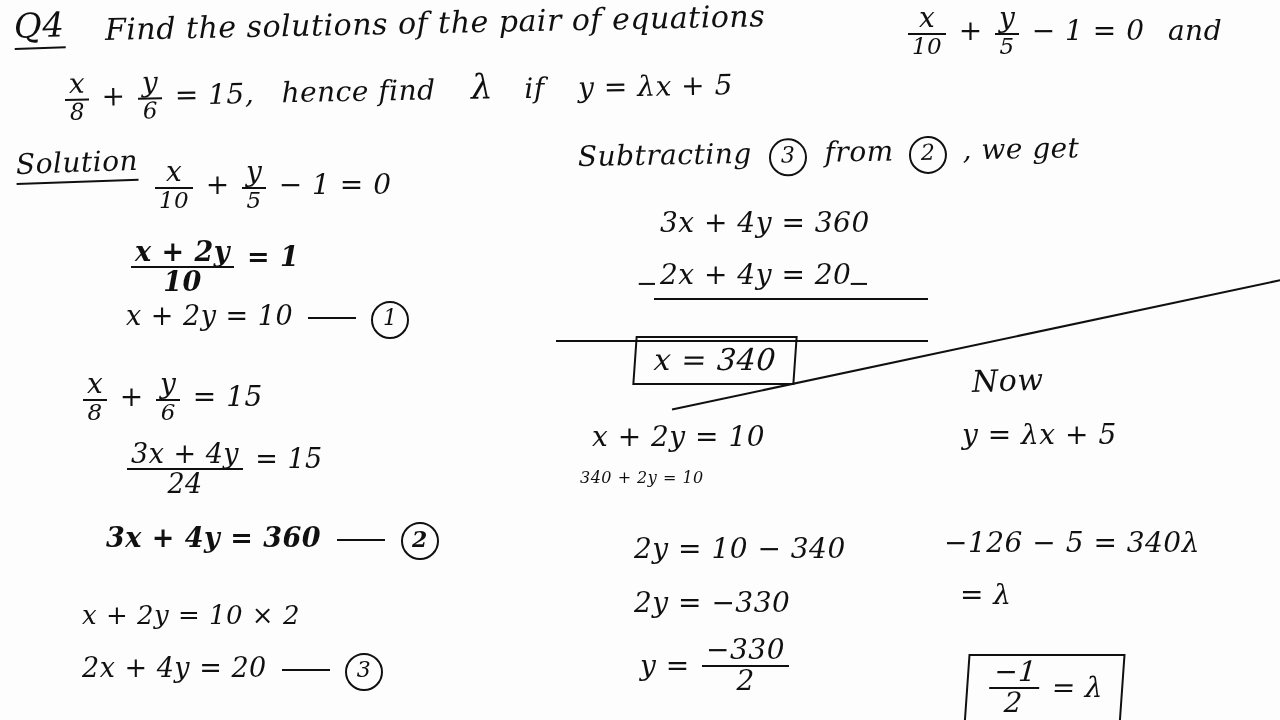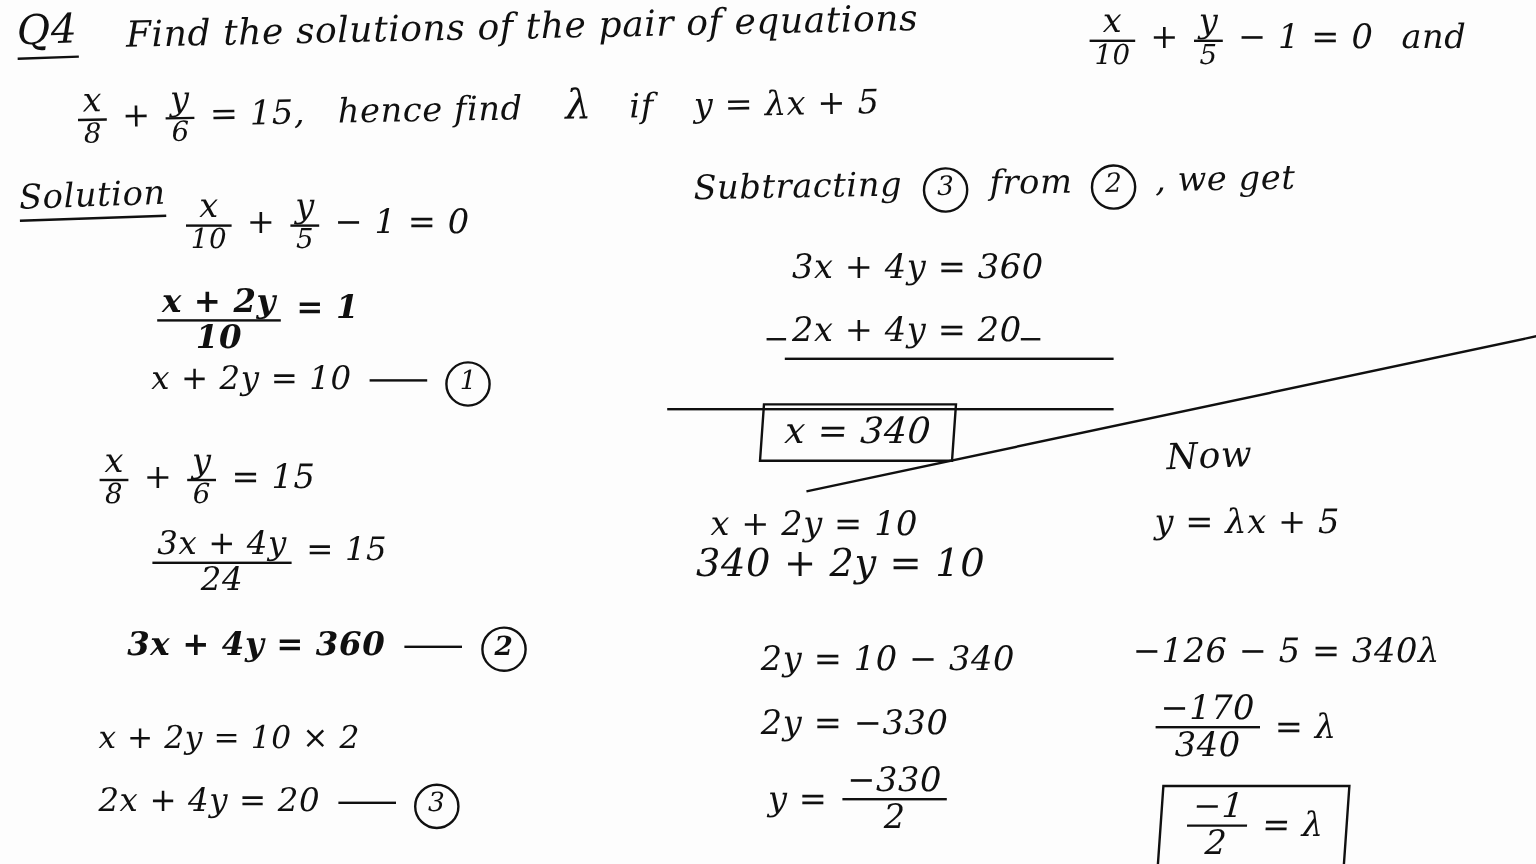--- a/index.html
+++ b/index.html
@@ -235,21 +235,21 @@
   <div class="longbar" style="left:556px; top:340px; width:372px;"></div>
 
   <div class="hw" style="left:634px; top:336px; font-size:30px;">
     <span class="boxed">x  = 340</span>
   </div>
 
   <div class="hw" style="left:592px; top:420px; font-size:28px;">
     <span>x + 2y = 10</span>
   </div>
 
-  <div class="hw" style="left:580px; top:450px; font-size:32px;text-align:center;">
+  <div class="hw" style="left:580px; top:468px; font-size:16px;text-align:center;">
     <span>340 + 2y = 10</span>
   </div>
 
   <div class="hw" style="left:634px; top:532px; font-size:28px;">
     <span>2y = 10 − 340</span>
   </div>
 
   <div class="hw" style="left:634px; top:586px; font-size:28px;text-align:center;">
     <span>2y = −330</span>
   </div>
@@ -269,24 +269,20 @@
   <div class="hw" style="left:962px; top:418px; font-size:28px;">
     <span>y = λx + 5</span>
   </div>
 
 
   <div class="hw" style="left:944px; top:526px; font-size:28px;">
     <span>−126 − 5 = 340λ</span>
   </div>
 
   <div class="hw" style="left:960px; top:578px; font-size:28px;">
-    <span class="frac">
-      <span class="num">−170</span>
-      <span class="den">340</span>
-    </span>
     <span>= λ</span>
   </div>
 
   <div class="hw" style="left:966px; top:654px; font-size:28px;">
     <span class="boxed">
       <span class="frac">
         <span class="num">−1</span>
         <span class="den">2</span>
       </span>
       <span>= λ</span>

